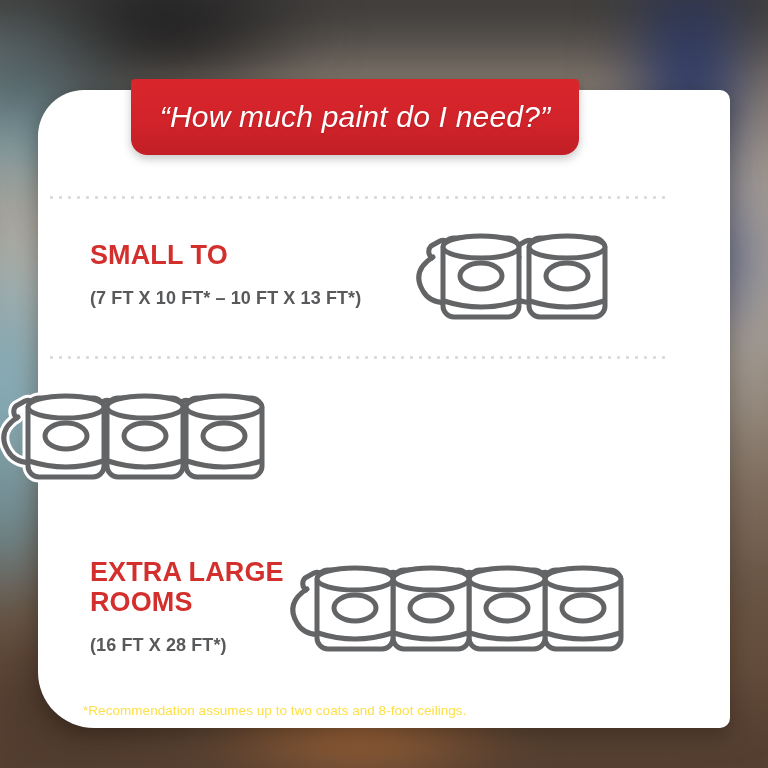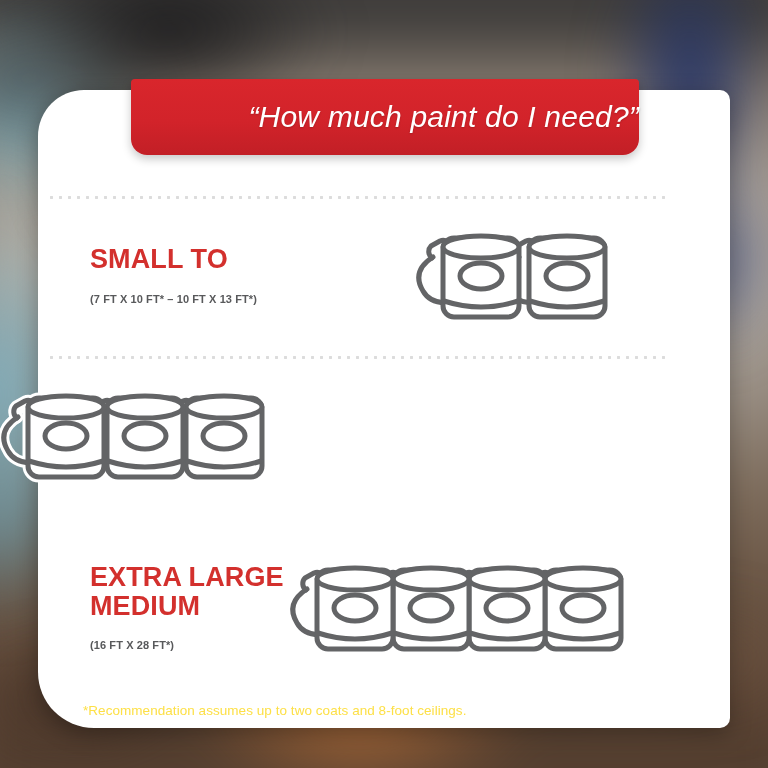--- a/index.html
+++ b/index.html
@@ -79,28 +79,28 @@
     background: #ffffff;
     border-radius: 46px 10px 10px 56px;
     box-shadow: 0 6px 22px rgba(0,0,0,0.30);
     z-index: 1;
   }
 
   
   .ribbon {
     position: absolute;
     left: 131px; top: 79px;
-    width: 508px; height: 76px;
+    width: 448px; height: 76px;
     background: linear-gradient(180deg, #d9262c 0%, #d2232a 55%, #c21f26 100%);
     border-radius: 4px 4px 16px 16px;
     box-shadow: 0 4px 10px rgba(0,0,0,0.22);
     z-index: 3;
     display: flex;
     align-items: center;
-    justify-content: flex-end;
+    justify-content: center;
   }
   .ribbon-text {
     color: #ffffff;
     font-style: italic;
     font-size: 30px;
     font-weight: 400;
     letter-spacing: 0.2px;
     white-space: nowrap;
     text-shadow: 0 1px 2px rgba(0,0,0,0.18);
   }
@@ -129,21 +129,21 @@
   }
   .row-title {
     color: #d3302d;
     font-size: 27px;
     font-weight: bold;
     line-height: 1.08;
     letter-spacing: 0.1px;
   }
   .row-sub {
     color: #58595b;
-    font-size: 11px;
+    font-size: 18px;
     font-weight: bold;
     letter-spacing: 0.1px;
     margin-top: 18px;
   }
 
   .row-cans {
     flex: 1;
     height: 130px;
     position: relative;
   }
@@ -310,21 +310,21 @@
           </g>
         </svg>
       </div>
     </div>
   </div>
 
   <div class="row row-3">
     <div class="row-label">
       <div class="row-title">
         <div>EXTRA LARGE</div>
-        <div>MEDIUM</div>
+        <div>ROOMS</div>
       </div>
       <div class="row-sub">(16 FT X 28 FT*)</div>
     </div>
     <div class="row-cans">
       <div class="can-group" style="left:-100px;">
         <svg width="330" height="106" viewBox="0 0 330 106" aria-hidden="true">
           <g fill="none" stroke="#ffffff" stroke-width="11" stroke-linejoin="round" stroke-linecap="round">
             <g transform="translate(236,9)">
               <path d="M5 27 a8 8 0 0 1 -1 -12 l9 -5 a8 8 0 0 1 10 3"></path>
               <path d="M6 26 q-22 14 -10 34 q6 11 22 12"></path>

